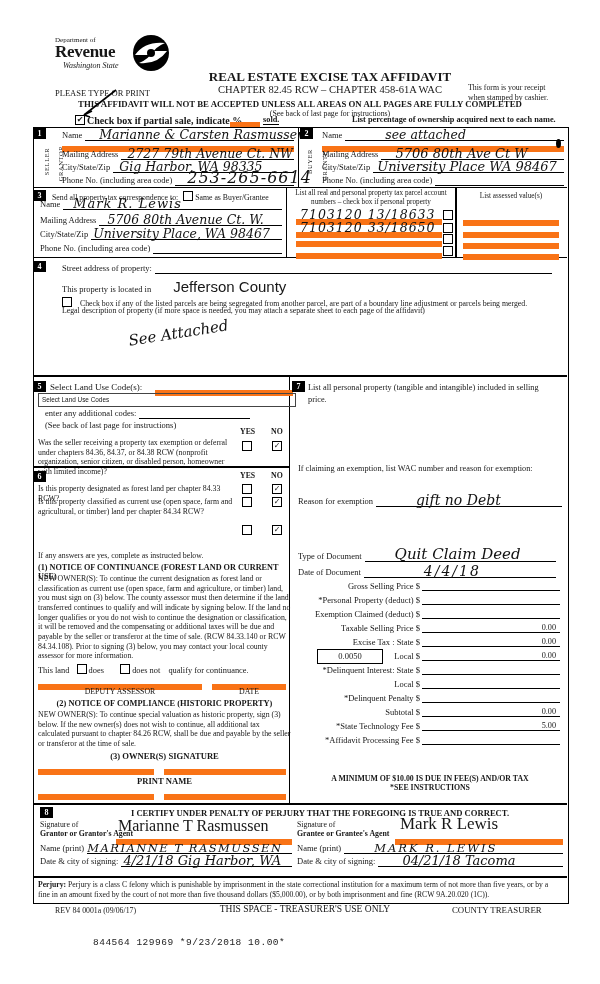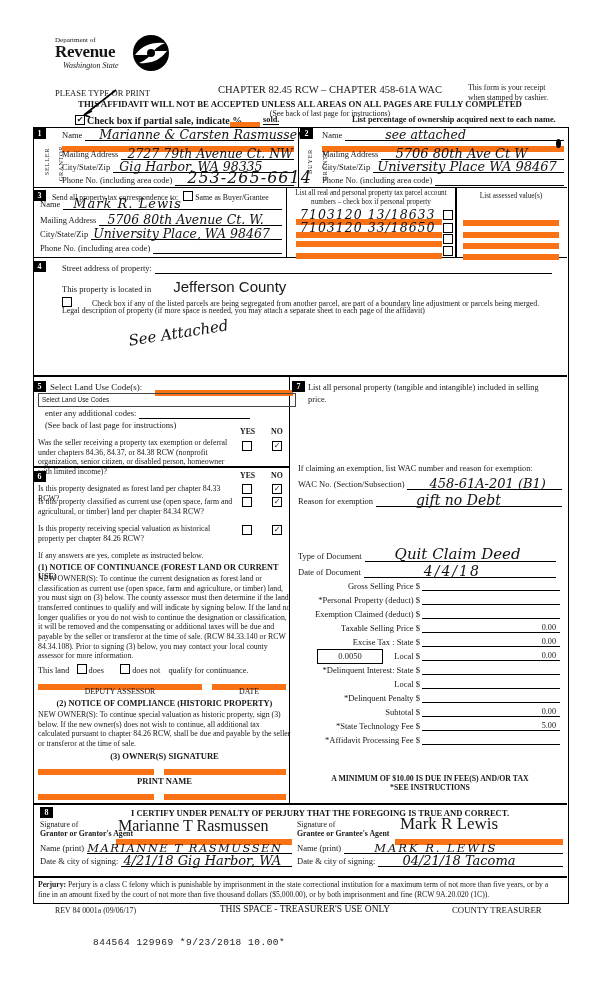--- a/index.html
+++ b/index.html
@@ -39,20 +39,21 @@
     <div class="b" style="font-size:17px;margin-top:-2px;letter-spacing:-.3px;">Revenue</div>
     <div style="font-size:8px;font-style:italic;margin-left:8px;margin-top:-1px;">Washington State</div>
   </div>
   <svg class="a" style="left:131px;top:33px;" width="40" height="40" viewBox="0 0 40 40">
     <circle cx="20" cy="20" r="18" fill="#000"></circle>
     <path d="M4,22 Q14,8 34,10 Q24,14 20,22 Z" fill="#fff"></path>
     <path d="M36,18 Q26,32 8,30 Q18,26 22,18 Z" fill="#fff"></path>
     <circle cx="20" cy="20" r="4" fill="#000"></circle>
   </svg>
 
+  <div class="a b c" style="left:160px;top:69px;width:340px;font-size:13px;">REAL ESTATE EXCISE TAX AFFIDAVIT</div>
   <div class="a c" style="left:160px;top:84px;width:340px;font-size:10.5px;">CHAPTER 82.45 RCW – CHAPTER 458-61A WAC</div>
   <div class="a l" style="left:55px;top:89px;">PLEASE TYPE OR PRINT</div>
   <div class="a s" style="left:468px;top:71px;width:110px;">
     <span style="display:block;margin-top:12px;">This form is your receipt</span>
     <span style="display:block;">when stamped by cashier.</span>
   </div>
   <div class="a b c" style="left:33px;top:99px;width:534px;font-size:8.8px;">THIS AFFIDAVIT WILL NOT BE ACCEPTED UNLESS ALL AREAS ON ALL PAGES ARE FULLY COMPLETED</div>
   <div class="a c" style="left:160px;top:109px;width:340px;font-size:7.8px;">(See back of last page for instructions)</div>
 
   <span class="a cb" style="left:75px;top:115px;">✔</span>
@@ -191,21 +192,21 @@
   <div class="a row" style="left:62px;top:263px;width:490px;">
     <span class="l">Street address of property:</span>
     <span class="fill"></span>
   </div>
   <div class="a" style="left:62px;top:278px;">
     <span class="l">This property is located in</span>
     <span class="sans" style="font-size:15px;margin-left:18px;">Jefferson County</span>
   </div>
   <div class="a" style="left:62px;top:292px;width:486px;">
     <span class="cb"></span>
-    <span class="s" style="margin-left:16px;">Check box if any of the listed parcels are being segregated from another parcel, are part of a boundary line adjustment or parcels being merged.</span>
+    <span class="s" style="margin-left:4px;">Check box if any of the listed parcels are being segregated from another parcel, are part of a boundary line adjustment or parcels being merged.</span>
   </div>
   <div class="a s" style="left:62px;top:306px;width:490px;">Legal description of property (if more space is needed, you may attach a separate sheet to each page of the affidavit)</div>
   <div class="a hand" style="left:128px;top:324px;font-size:15px;transform:rotate(-9deg);">See Attached</div>
 
   <div class="num" style="left:33px;top:381px;">5</div>
   <span class="a" style="left:50px;top:382px;font-size:9px;">Select Land Use Code(s):</span>
   <span class="a ln" style="left:155px;top:390px;width:138px;"></span>
   <div class="a" style="left:38px;top:393px;width:256px;height:12px;border:1.2px solid #444;">
     <span class="sans" style="font-size:6.4px;padding-left:3px;line-height:12px;display:block;">Select Land Use Codes</span>
   </div>
@@ -225,21 +226,20 @@
   <span class="a b" style="left:271px;top:471px;font-size:7.8px;">NO</span>
 
   <div class="a s" style="left:38px;top:484px;width:200px;">Is this property designated as forest land per chapter 84.33 RCW?</div>
   <span class="a cb" style="left:242px;top:484px;"></span>
   <span class="a cb" style="left:272px;top:484px;">✓</span>
 
   <div class="a s" style="left:38px;top:497px;width:198px;">Is this property classified as current use (open space, farm and agricultural, or timber) land per chapter 84.34 RCW?</div>
   <span class="a cb" style="left:242px;top:497px;"></span>
   <span class="a cb" style="left:272px;top:497px;">✓</span>
 
-  <div class="a s" style="left:38px;top:524px;width:200px;">Is this property receiving special valuation as historical property per chapter 84.26 RCW?</div>
   <span class="a cb" style="left:242px;top:525px;"></span>
   <span class="a cb" style="left:272px;top:525px;">✓</span>
 
   <div class="a s" style="left:38px;top:551px;">If any answers are yes, complete as instructed below.</div>
   <div class="a b" style="left:38px;top:563px;width:253px;font-size:8.2px;">(1)  NOTICE OF CONTINUANCE  (FOREST LAND OR CURRENT USE)</div>
   <div class="a s" style="left:38px;top:574px;width:253px;">NEW OWNER(S): To continue the current designation as forest land or classification as current use (open space, farm and agriculture, or timber) land, you must sign on (3) below. The county assessor must then determine if the land transferred continues to qualify and will indicate by signing below. If the land no longer qualifies or you do not wish to continue the designation or classification, it will be removed and the compensating or additional taxes will be due and payable by the seller or transferor at the time of sale. (RCW 84.33.140 or RCW 84.34.108). Prior to signing (3) below, you may contact your local county assessor for more information.</div>
 
   <div class="a" style="left:38px;top:664px;font-size:8.4px;">
     <span>This land</span>
     <span class="cb" style="margin-left:5px;"></span>
@@ -260,26 +260,20 @@
   <div class="a ln" style="left:38px;top:769px;width:116px;"></div>
   <div class="a ln" style="left:164px;top:769px;width:122px;"></div>
   <div class="a b c" style="left:38px;top:776px;width:253px;font-size:8.6px;">PRINT NAME</div>
   <div class="a ln" style="left:38px;top:794px;width:116px;"></div>
   <div class="a ln" style="left:164px;top:794px;width:122px;"></div>
 
   <div class="num" style="left:292px;top:381px;">7</div>
   <div class="a" style="left:308px;top:382px;width:250px;font-size:8.3px;line-height:1.5;">List all  personal property (tangible and intangible) included in selling price.</div>
   <div class="a" style="left:298px;top:464px;width:262px;font-size:8.3px;">If claiming an exemption, list WAC number and reason for exemption:</div>
 
-  <div class="a row" style="left:298px;top:479px;width:264px;">
-    <span class="l">WAC No. (Section/Subsection)</span>
-    <span class="fill">
-      <span class="val hand" style="font-size:13px;left:22px;">458-61A-201 (B1)</span>
-    </span>
-  </div>
   <div class="a row" style="left:298px;top:496px;width:264px;">
     <span class="l">Reason for exemption</span>
     <span class="fill">
       <span class="val hand" style="font-size:14px;left:40px;">gift  no  Debt</span>
     </span>
   </div>
 
   <div class="a row" style="left:298px;top:551px;width:258px;">
     <span class="l">Type of Document</span>
     <span class="fill">

